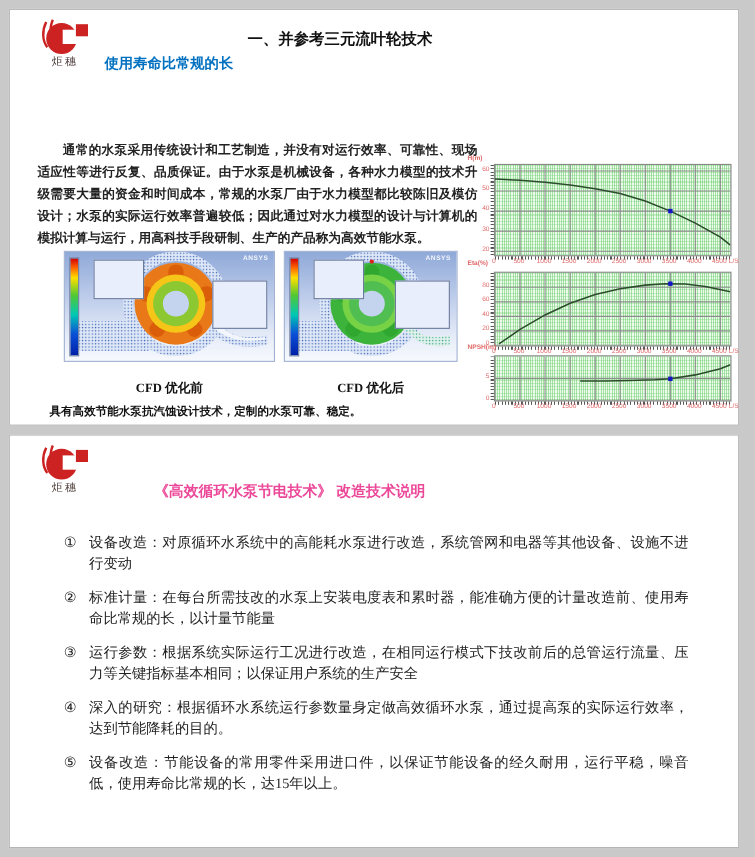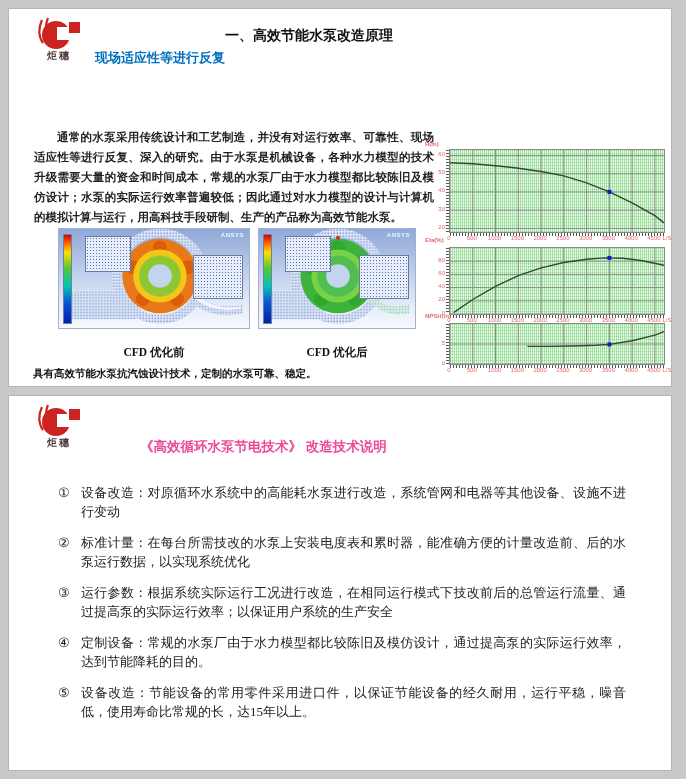--- a/index.html
+++ b/index.html
@@ -12,32 +12,32 @@
   .page{
     position:absolute;left:8px;width:664px;background:#ffffff;
     border:1px solid #b5b5b5;box-sizing:border-box;
   }
   #page1{top:8px;height:379px;}
   #page2{top:395px;height:376px;}
 
   
   .logo{position:absolute;left:20px;top:6px;width:60px;text-align:center;}
   .logo svg{display:block;margin:0 auto;}
-  .logo .logo-text{font-size:10px;font-weight:bold;color:#4a3a36;letter-spacing:2px;margin-top:-2px;}
+  .logo .logo-text{font-size:10px;font-weight:normal;color:#4a3a36;letter-spacing:2px;margin-top:-2px;}
 
   
   .p1-title{position:absolute;left:0;top:18px;width:600px;text-align:center;
     font-size:14px;font-weight:bold;color:#111;}
   .p1-subtitle{position:absolute;left:86px;top:40px;font-size:13px;font-weight:bold;color:#0070c0;}
   .p1-para1{position:absolute;left:27px;top:72px;width:628px;
     font-size:11px;font-weight:bold;color:#111;line-height:19px;text-indent:2em;text-align:justify;}
   .p1-para2{position:absolute;left:25px;top:118px;width:400px;
     font-family:"Liberation Serif",serif;font-size:11.5px;font-weight:bold;color:#222;
     line-height:20px;text-indent:2em;text-align:justify;}
-  .p1-note{position:absolute;left:24px;top:358px;font-size:10.5px;font-weight:bold;color:#111;}
+  .p1-note{position:absolute;left:36px;top:358px;font-size:10.5px;font-weight:bold;color:#111;}
 
   
   .cfd{position:absolute;top:219px;height:101px;
     background:linear-gradient(180deg,#8fa9d8 0%,#b9c9e9 38%,#e6ecf8 78%,#f6f9fd 100%);
     border:1px solid #9fb0d0;box-sizing:border-box;overflow:hidden;}
   #cfd-before{left:49px;width:192px;}
   #cfd-after{left:249px;width:158px;}
   .cfd svg{position:absolute;left:0;top:0;width:100%;height:100%;}
   .cfd-legend{position:absolute;left:4px;top:5px;width:7px;height:88px;
     background:linear-gradient(180deg,#d40000 0%,#ff6a00 10%,#ffe000 20%,#52c832 38%,#00c8b4 58%,#0a50d8 78%,#0020a8 100%);
@@ -94,23 +94,23 @@
     <svg width="48" height="36" viewBox="0 0 48 36">
       <path d="M7 5 C3 13 3.5 22 8 28" stroke="#cc2222" stroke-width="2.2" fill="none"></path>
       <path d="M13 3 C10.5 9 10.5 13 11.8 17" stroke="#cc2222" stroke-width="2.2" fill="none"></path>
       <circle cx="21" cy="20" r="14" fill="#cc2222"></circle>
       <rect x="22" y="12" width="13" height="13" fill="#ffffff"></rect>
       <rect x="34" y="7" width="11" height="11" fill="#cc2222"></rect>
     </svg>
     <div class="logo-text">炬穗</div>
   </div>
 
-  <div class="p1-title">一、高效节能水泵改造原理</div>
-  <div class="p1-subtitle">现场适应性等进行反复</div>
-  <div class="p1-para2">通常的水泵采用传统设计和工艺制造，并没有对运行效率、可靠性、现场适应性等进行反复、深入的研究。由于水泵是机械设备，各种水力模型的技术升级需要大量的资金和时间成本，常规的水泵厂由于水力模型都比较陈旧及模仿设计；水泵的实际运行效率普遍较低；因此通过对水力模型的设计与计算机的模拟计算与运行，用高科技手段研制、生产的产品称为高效节能水泵。</div>
+  <div class="p1-title">一、并参考三元流叶轮技术</div>
+  <div class="p1-subtitle">使用寿命比常规的长</div>
+  <div class="p1-para2">通常的水泵采用传统设计和工艺制造，并没有对运行效率、可靠性、现场适应性等进行反复、品质保证。由于水泵是机械设备，各种水力模型的技术升级需要大量的资金和时间成本，常规的水泵厂由于水力模型都比较陈旧及模仿设计；水泵的实际运行效率普遍较低；因此通过对水力模型的设计与计算机的模拟计算与运行，用高科技手段研制、生产的产品称为高效节能水泵。</div>
 
   <div class="cfd" id="cfd-before">
     <svg viewBox="0 0 192 101" preserveAspectRatio="none">
       <defs>
         <pattern id="pb1" width="3" height="3" patternUnits="userSpaceOnUse">
           <rect width="3" height="3" fill="#dde7f7"></rect>
             <circle cx="1.2" cy="1.2" r="0.65" fill="#3f63b5"></circle>
         </pattern>
       </defs>
       <rect x="12" y="64" width="68" height="28" rx="4" fill="url(#pb1)"></rect>
@@ -323,28 +323,28 @@
 
   <div class="p2-title">《高效循环水泵节电技术》 改造技术说明</div>
 
   <div class="p2-items">
     <div class="p2-item">
       <span class="num">①</span>
       <span>设备改造：对原循环水系统中的高能耗水泵进行改造，系统管网和电器等其他设备、设施不进行变动</span>
     </div>
     <div class="p2-item">
       <span class="num">②</span>
-      <span>标准计量：在每台所需技改的水泵上安装电度表和累时器，能准确方便的计量改造前、后的水泵运行数据，以实现系统优化</span>
+      <span>标准计量：在每台所需技改的水泵上安装电度表和累时器，能准确方便的计量改造前、使用寿命比常规的长，以计量节能量</span>
     </div>
     <div class="p2-item">
       <span class="num">③</span>
-      <span>运行参数：根据系统实际运行工况进行改造，在相同运行模式下技改前后的总管运行流量、通过提高泵的实际运行效率；以保证用户系统的生产安全</span>
+      <span>运行参数：根据系统实际运行工况进行改造，在相同运行模式下技改前后的总管运行流量、压力等关键指标基本相同；以保证用户系统的生产安全</span>
     </div>
     <div class="p2-item">
       <span class="num">④</span>
-      <span>定制设备：常规的水泵厂由于水力模型都比较陈旧及模仿设计，通过提高泵的实际运行效率，达到节能降耗的目的。</span>
+      <span>深入的研究：根据循环水系统运行参数量身定做高效循环水泵，通过提高泵的实际运行效率，达到节能降耗的目的。</span>
     </div>
     <div class="p2-item">
       <span class="num">⑤</span>
       <span>设备改造：节能设备的常用零件采用进口件，以保证节能设备的经久耐用，运行平稳，噪音低，使用寿命比常规的长，达15年以上。</span>
     </div>
   </div>
 </div>
 
 </body></html>

